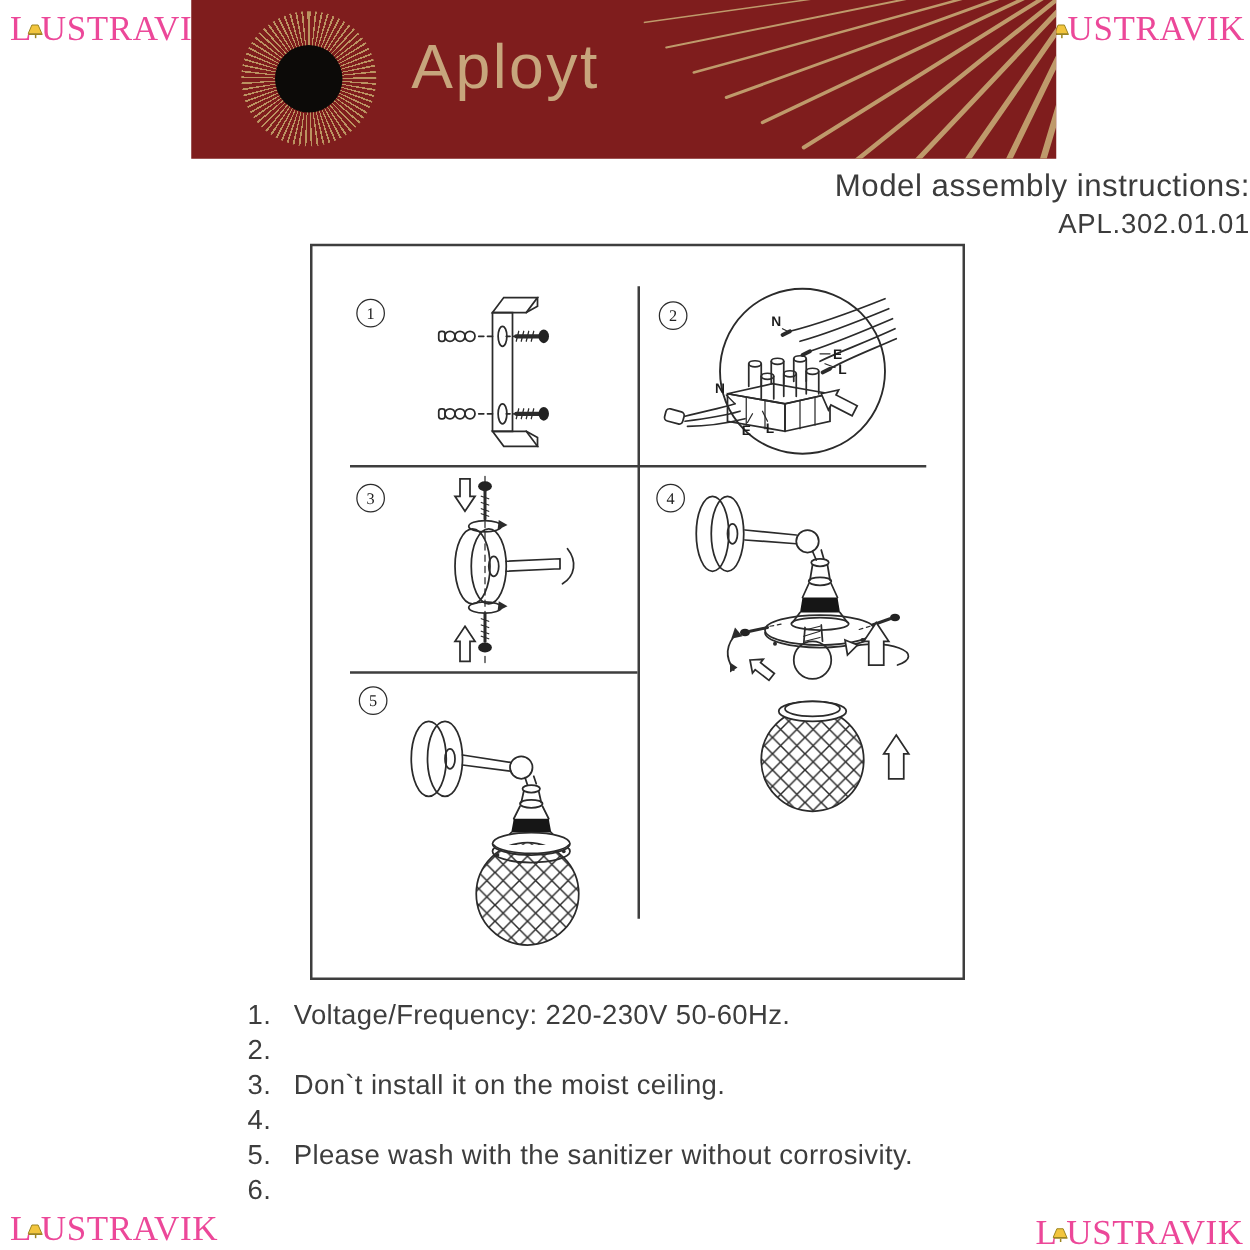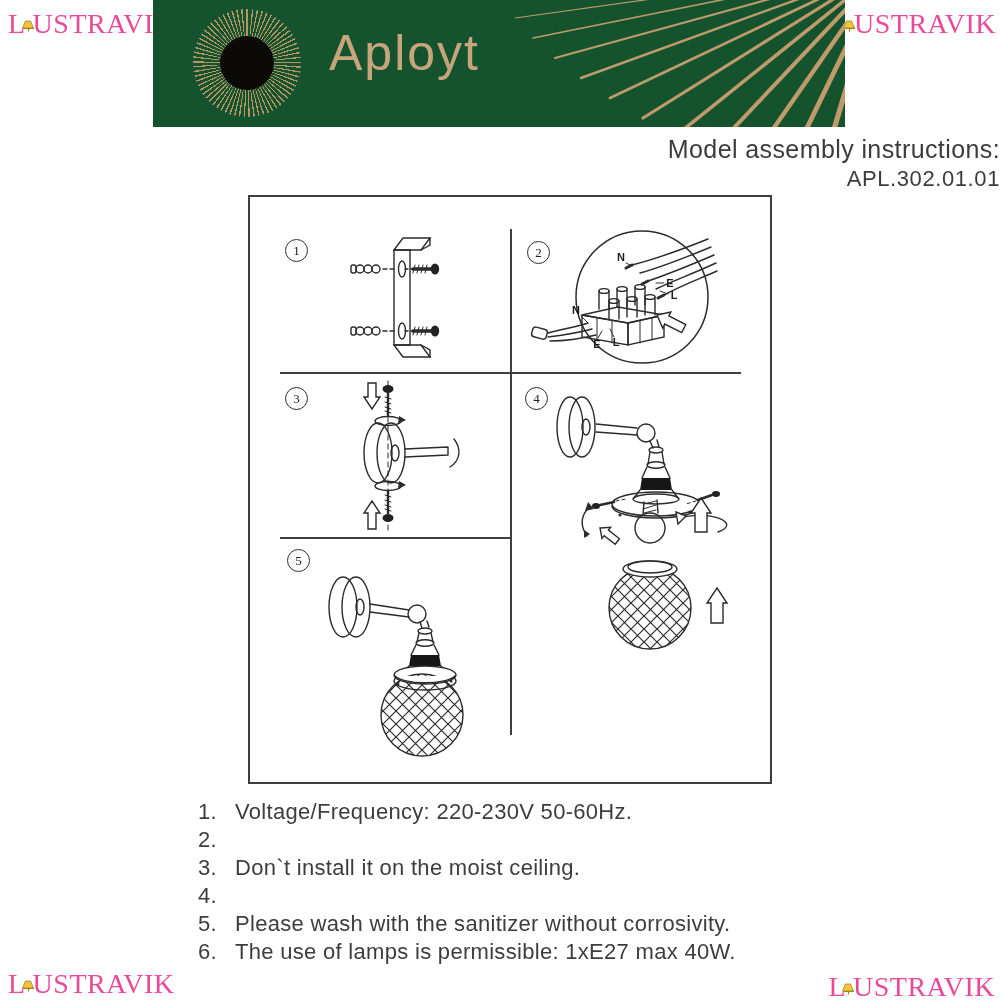--- a/index.html
+++ b/index.html
@@ -5,21 +5,21 @@
   html,body{margin:0;padding:0}
   body{width:1000px;height:1000px;position:relative;background:#fff;
        font-family:"Liberation Sans",sans-serif;overflow:hidden}
 
   
   .wm{position:absolute;font-family:"Liberation Serif",serif;font-weight:normal;
       font-size:28px;color:#ec4899;letter-spacing:.5px;white-space:nowrap}
   .wm .lamp{display:inline-block;width:13px;height:12px;margin:-1px -2px 0 -4px;vertical-align:top}
 
   
-  .banner{position:absolute;left:153px;top:0;width:692px;height:127px;background:#14532d;overflow:hidden}
+  .banner{position:absolute;left:153px;top:0;width:692px;height:127px;background:#7f1d1d;overflow:hidden}
   .sunburst{position:absolute;left:40px;top:9px;width:108px;height:108px;border-radius:50%;
       background:repeating-conic-gradient(rgba(190,153,100,.95) 0deg 1.6deg, rgba(190,153,100,0) 1.6deg 5.2deg)}
   .sunburst::after{content:"";position:absolute;left:27px;top:27px;width:54px;height:54px;border-radius:50%;background:#0c0a08}
   .brand{position:absolute;left:176px;top:24px;font-size:50px;color:#c7a57c;letter-spacing:2px}
   .rays{position:absolute;right:0;top:0}
 
   
   .title-block{position:absolute;left:0;top:135px;width:1000px;text-align:right;color:#3c3c3c}
   .title-line{font-size:25px;letter-spacing:.4px}
   .model-line{font-size:22px;letter-spacing:.6px;margin-top:2px}
@@ -312,15 +312,14 @@
   </div>
   <div class="ins-row">
     <span class="ins-num">4.</span>
   </div>
   <div class="ins-row">
     <span class="ins-num">5.</span>
     <span>Please wash with the sanitizer without corrosivity.</span>
   </div>
   <div class="ins-row">
     <span class="ins-num">6.</span>
-    <span>The use of lamps is permissible: 1xE27 max 40W.</span>
   </div>
 </div>
 
 </body></html>

